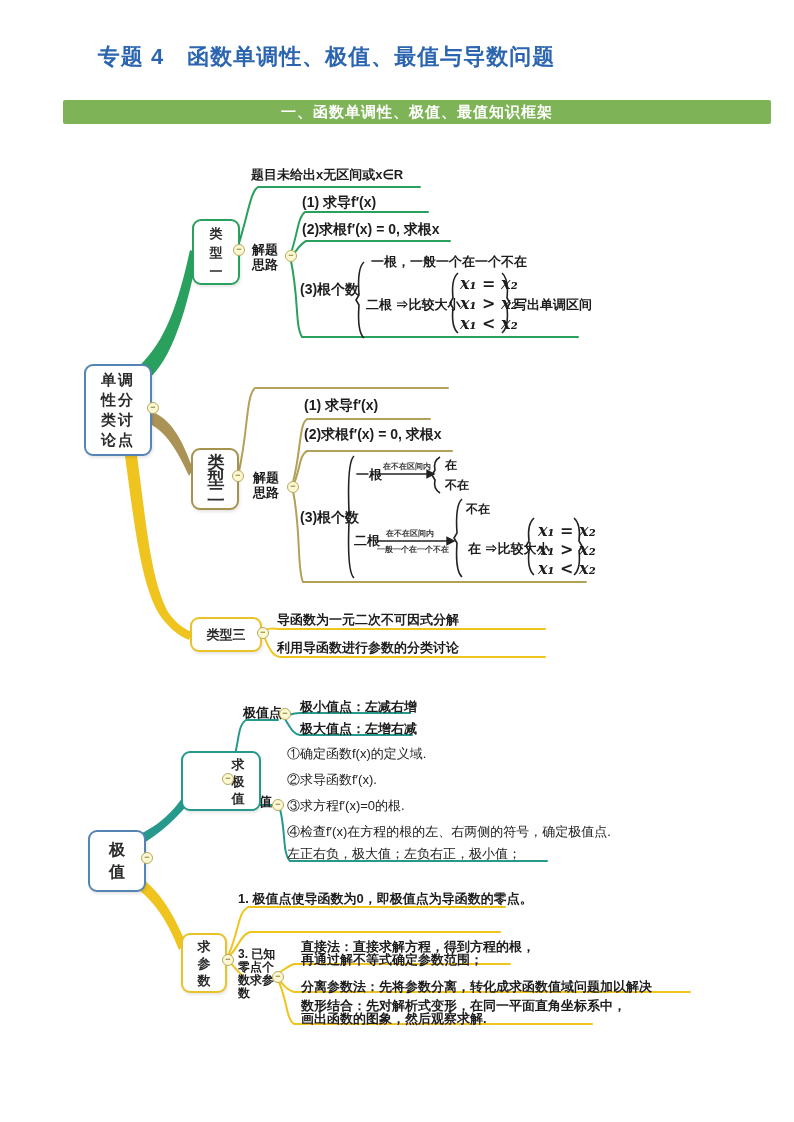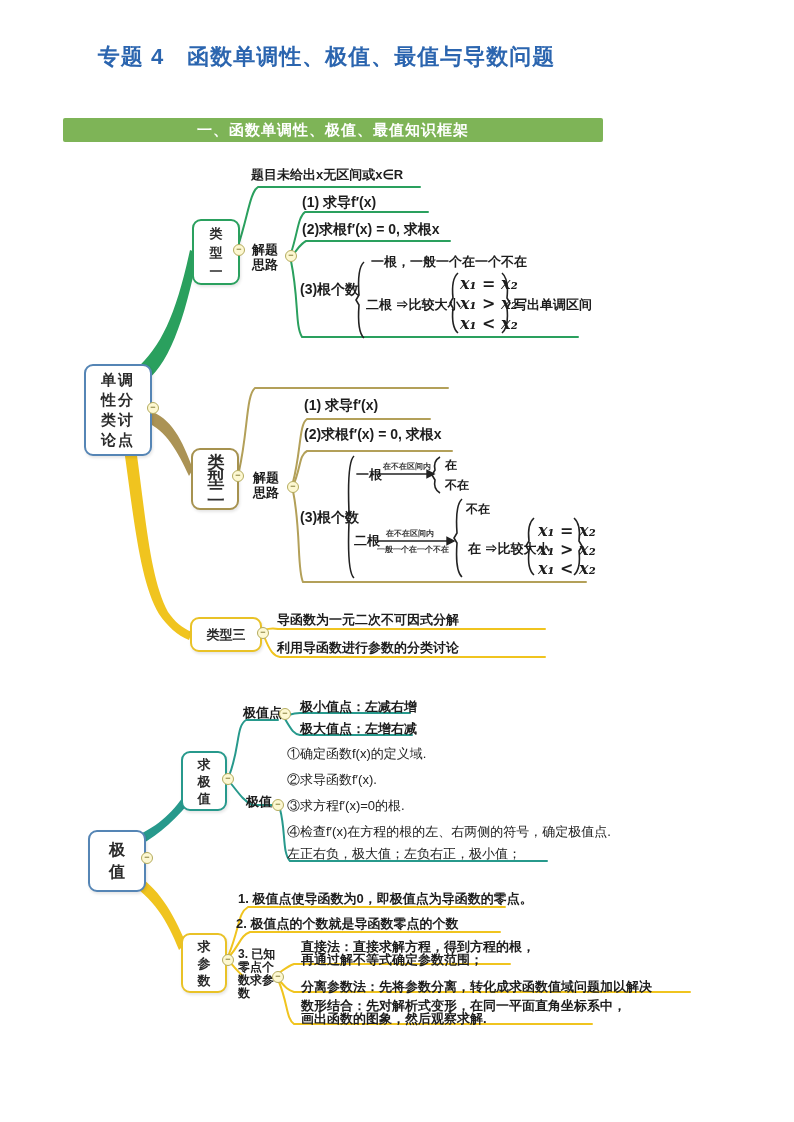--- a/index.html
+++ b/index.html
@@ -1,20 +1,20 @@
 <!DOCTYPE html>
 <html><head>
 <meta charset="utf-8">
 <style>
   html,body{margin:0;padding:0;background:#fff;}
   .page{position:relative;width:794px;height:1122px;background:#fff;overflow:hidden;
         font-family:"Liberation Sans",sans-serif;}
   .title{position:absolute;left:0;top:42px;width:653px;text-align:center;
          font-size:22px;font-weight:bold;color:#2b65af;letter-spacing:1px;}
-  .banner{position:absolute;left:63px;top:118px;width:540px;height:24px;line-height:24px;
+  .banner{position:absolute;left:63px;top:100px;width:708px;height:24px;line-height:24px;
           background:#7eb457;color:#fff;font-size:15px;font-weight:bold;text-align:center;
           border-radius:2px;letter-spacing:1px;}
   .nodebox{position:absolute;background:#fff;border:2px solid #888;border-radius:9px;
            display:flex;align-items:center;justify-content:center;text-align:center;
            color:#2b2b2b;font-weight:bold;box-shadow:1px 2px 3px rgba(0,0,0,.10);z-index:3;}
   .nodebox span{display:block;word-break:break-all;}
   .b-blue{border-color:#5585b5;}
   .b-green{border-color:#2aa05e;}
   .b-khaki{border-color:#a6924f;}
   .b-yellow{border-color:#e9c227;}
@@ -150,42 +150,41 @@
   </div>
   <div class="ccircle" style="left:257px;top:627px;">−</div>
   <div class="leaf" style="left:277px;top:611px;">导函数为一元二次不可因式分解</div>
   <div class="leaf" style="left:277px;top:639px;">利用导函数进行参数的分类讨论</div>
 
   <div class="nodebox b-blue" style="left:88px;top:830px;width:54px;height:58px;font-size:16px;line-height:22px;">
     <span class="wrapped" style="width:18px;">极值</span>
   </div>
   <div class="ccircle" style="left:141px;top:852px;">−</div>
 
-  <div class="nodebox b-teal" style="left:181px;top:751px;width:42px;height:56px;font-size:13px;line-height:17px;">
+  <div class="nodebox b-teal" style="left:181px;top:751px;width:42px;height:56px;font-size:13px;line-height:17px;padding-left:34px;">
     <span class="wrapped" style="width:14px;">求极值</span>
   </div>
   <div class="ccircle" style="left:222px;top:773px;">−</div>
   <div class="leaf" style="left:243px;top:704px;">极值点</div>
   <div class="ccircle" style="left:279px;top:708px;">−</div>
   <div class="leaf" style="left:300px;top:698px;">极小值点：左减右增</div>
   <div class="leaf" style="left:300px;top:720px;">极大值点：左增右减</div>
   <div class="leaf" style="left:246px;top:793px;">极值</div>
   <div class="ccircle" style="left:272px;top:799px;">−</div>
   <div class="leaf light" style="left:287px;top:745px;">①确定函数f(x)的定义域.</div>
   <div class="leaf light" style="left:287px;top:771px;">②求导函数f′(x).</div>
   <div class="leaf light" style="left:287px;top:797px;">③求方程f′(x)=0的根.</div>
   <div class="leaf light" style="left:287px;top:823px;">④检查f′(x)在方程的根的左、右两侧的符号，确定极值点.</div>
   <div class="leaf light" style="left:287px;top:845px;">左正右负，极大值；左负右正，极小值；</div>
 
   <div class="nodebox b-yellow" style="left:181px;top:933px;width:42px;height:56px;font-size:13px;line-height:17px;">
     <span class="wrapped" style="width:14px;">求参数</span>
   </div>
   <div class="ccircle" style="left:222px;top:954px;">−</div>
   <div class="leaf" style="left:238px;top:890px;">1. 极值点使导函数为0，即极值点为导函数的零点。</div>
-  <div class="leaf" style="left:236px;top:915px;">2. 极值点的个数就是导函数零点的个数</div>
   <div class="leaf wrapped" style="left:238px;top:948px;width:42px;font-size:12px;line-height:13px;">3. 已知零点个数求参数</div>
   <div class="ccircle" style="left:272px;top:971px;">−</div>
   <div class="leaf" style="left:301px;top:938px;">直接法：直接求解方程，得到方程的根，</div>
   <div class="leaf" style="left:301px;top:951px;">再通过解不等式确定参数范围；</div>
   <div class="leaf" style="left:301px;top:978px;">分离参数法：先将参数分离，转化成求函数值域问题加以解决</div>
   <div class="leaf" style="left:301px;top:997px;">数形结合：先对解析式变形，在同一平面直角坐标系中，</div>
   <div class="leaf" style="left:301px;top:1010px;">画出函数的图象，然后观察求解.</div>
 
 </div>
 

